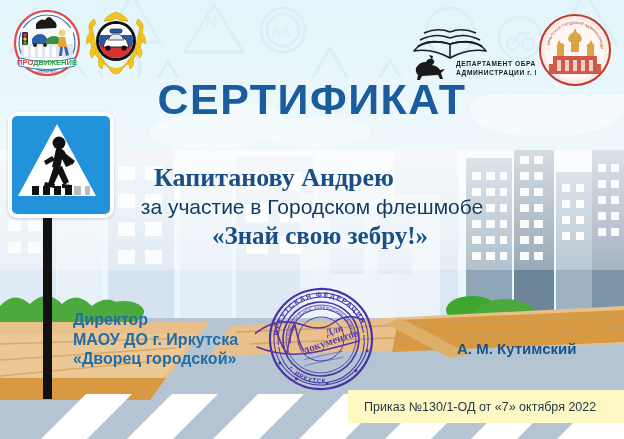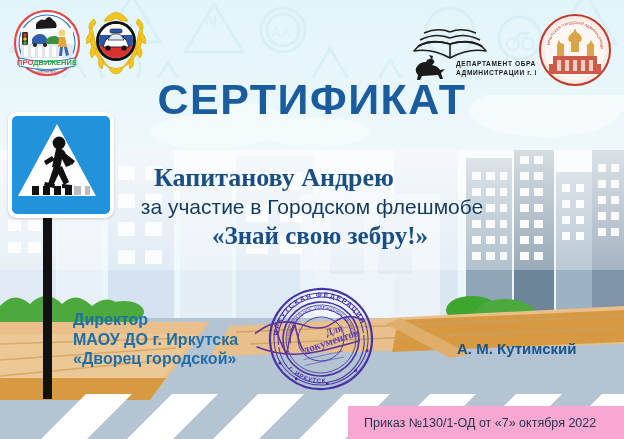--- a/index.html
+++ b/index.html
@@ -69,22 +69,22 @@
     font-size:16px;line-height:1.22;color:#1f6ea8;
   }
   .signame{
     position:absolute;left:435px;top:340px;
     font-family:"Liberation Sans",sans-serif;font-weight:bold;
     font-size:15px;color:#17548c;margin-left:22px;
   }
 
   
   .orderbox{
-    position:absolute;left:348px;top:406px;width:276px;height:33px;
-    background:#f9a8d4;
+    position:absolute;left:348px;top:390px;width:276px;height:33px;
+    background:#fef9c3;
     display:flex;align-items:center;
   }
   .ordertext{
     padding-left:16px;
     font-family:"Liberation Sans",sans-serif;font-size:12.5px;color:#25364a;
   }
 
   
   .stamp{position:absolute;left:255px;top:283px;width:132px;height:116px;}
 </style>

